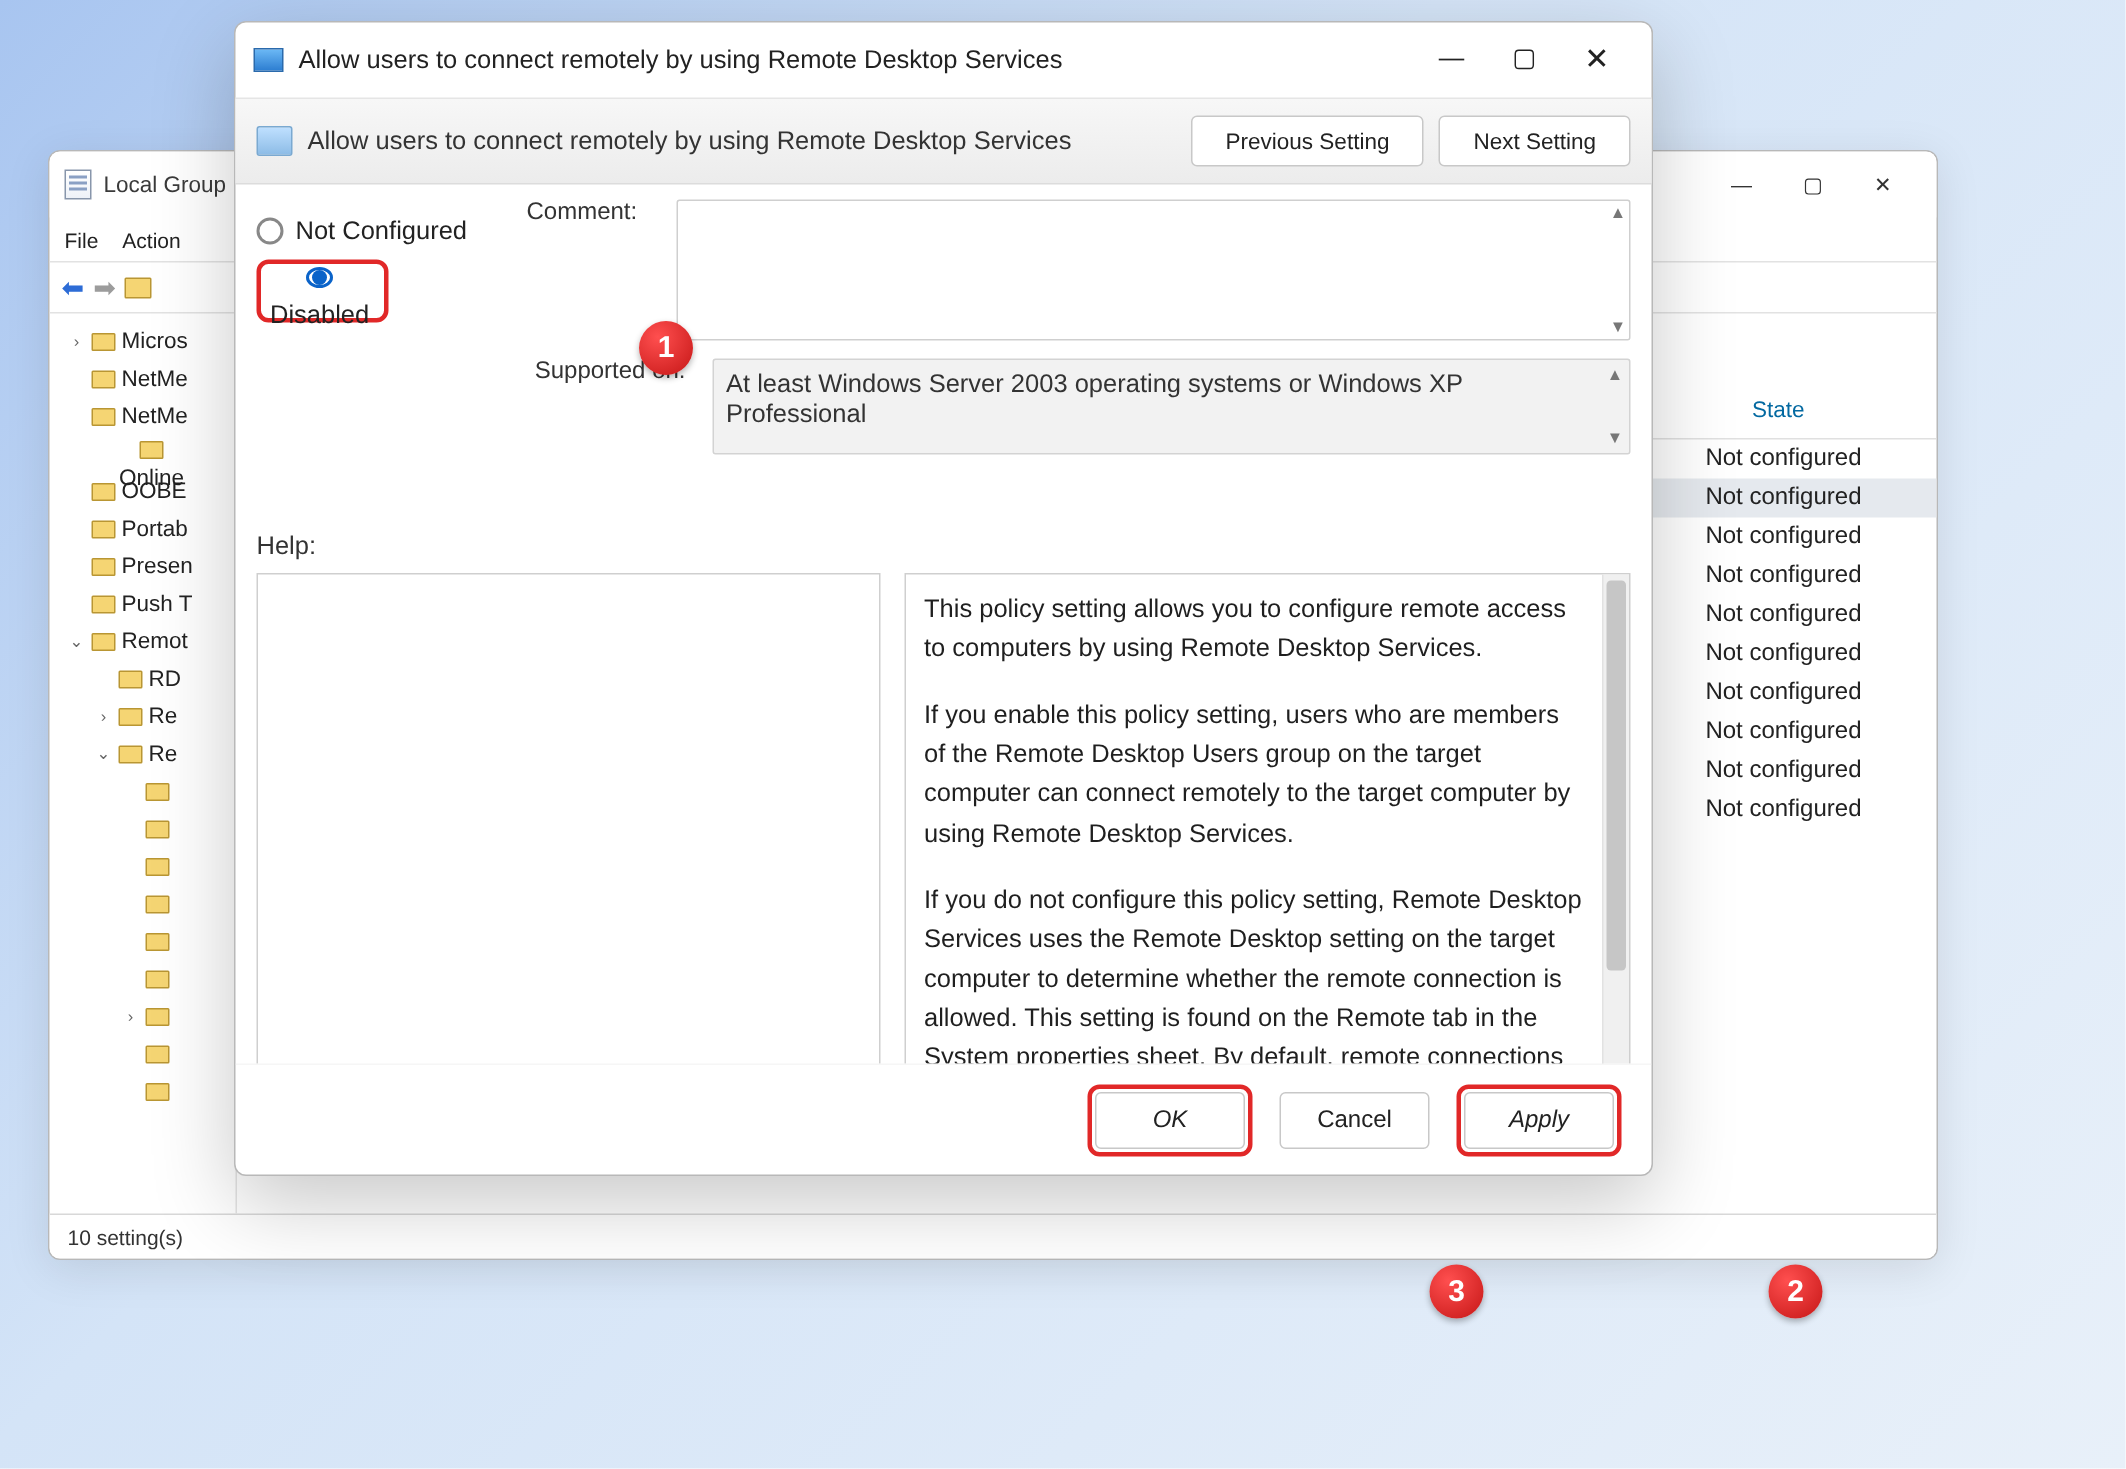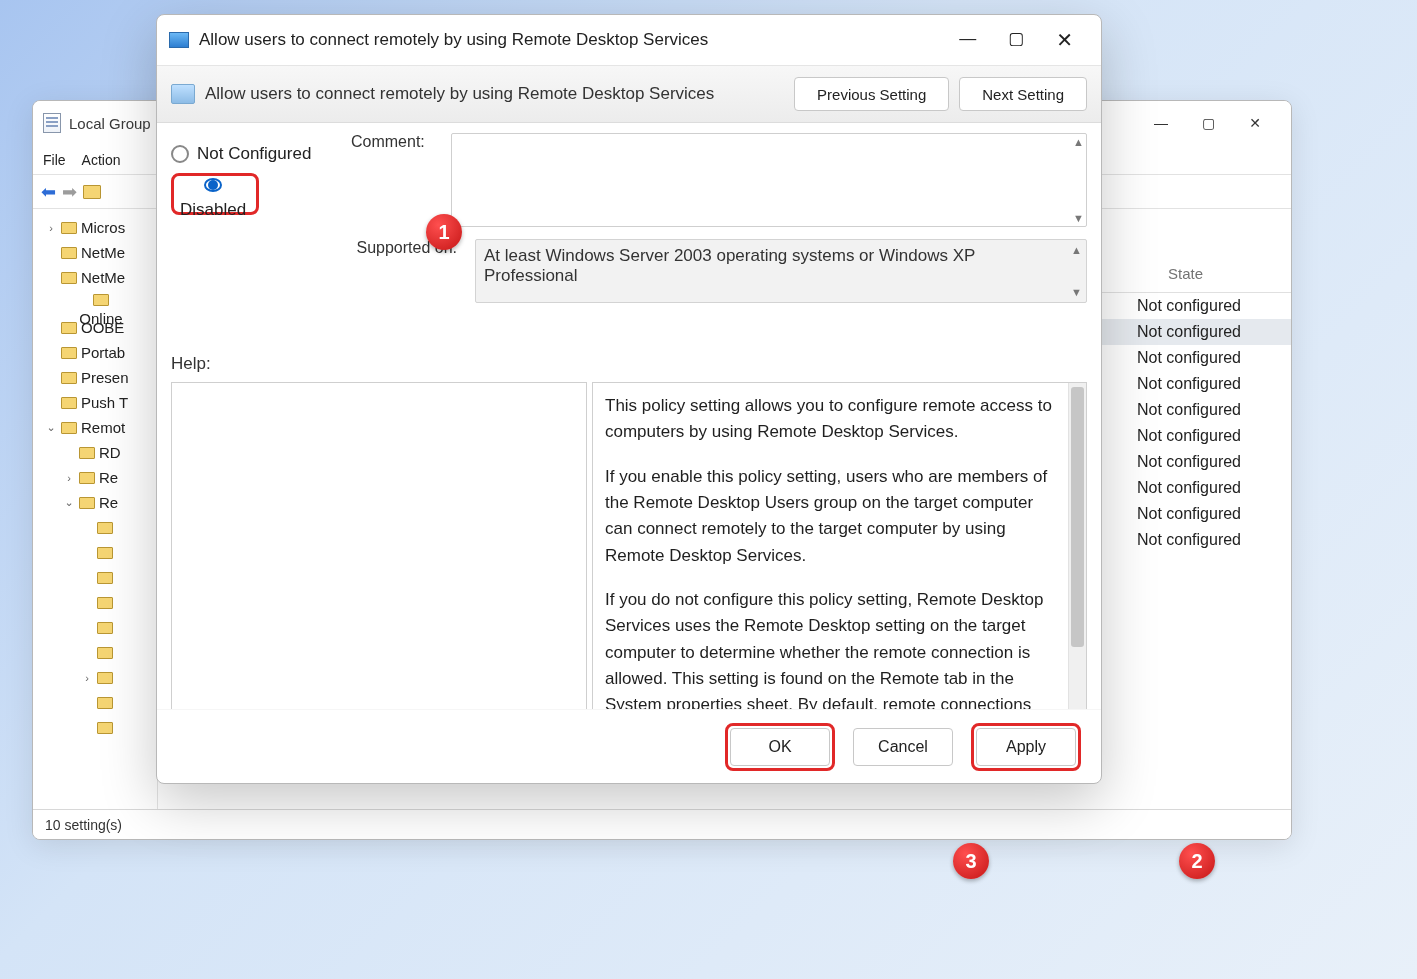--- a/index.html
+++ b/index.html
@@ -64,21 +64,21 @@
   
   .gp-right {
     flex:1; display:flex; flex-direction:column;
   }
   .gp-list-header {
     margin-top: 50px;
     height: 34px; display:flex; justify-content:flex-end;
     border-bottom: 1px solid #e0e0e0;
   }
   .gp-col-state {
-    width: 212px; text-align:center; font-size:15px; color:#737373;
+    width: 212px; text-align:center; font-size:15px; color:#0369a1;
     border-left:1px solid #e0e0e0; padding-top:6px;
   }
   .gp-list { flex:1; }
   .gp-state-row {
     height:26px; line-height:26px; padding-right:20px;
     text-align:right; font-size:16px; color:#222;
     padding-right: 50px;
   }
   .gp-state-row.sel { background:#e5e9ee; }
   
@@ -181,21 +181,21 @@
   }
   .pd-supported-box .scroll-up{top:4px;} .pd-supported-box .scroll-down{bottom:4px;}
 
   .pd-labels-row {
     display:flex; margin-top: 6px; margin-bottom: 8px;
   }
   .pd-labels-row .opt-l { width: 432px; font-size:17px; color:#333; }
   .pd-labels-row .help-l { font-size:17px; color:#333; }
   
   .pd-panes {
-    display:flex; gap: 5px; height: 448px;
+    display:flex; gap: 16px; height: 448px;
   }
   .pd-options-pane {
     width: 416px; border:1px solid #cfcfcf; background:#fff;
   }
   .pd-help-pane {
     flex:1; border:1px solid #cfcfcf; background:#fff;
     display:flex;
   }
   .pd-help-text {
     flex:1; padding: 10px 12px; font-size:17px; color:#1f1f1f;
@@ -215,21 +215,21 @@
     gap: 18px; padding: 0 20px; border-top:1px solid #eee8;
   }
   .pd-btn {
     width: 100px; height: 38px;
     background:#fff; border:1px solid #c8c8c8; border-radius:4px;
     font-size:16px; color:#222; cursor:pointer;
   }
   .btn-frame-red {
     border: 3px solid #e12828; border-radius:8px; padding: 2px;
   }
-  .btn-frame-red .pd-btn { border: 1px solid #c8c8c8; }
+  .btn-frame-red .pd-btn { border: 1px solid #c8c8c8; font-style: italic; }
   
   
   .badge {
     position:absolute; width:36px; height:36px; border-radius:50%;
     background: radial-gradient(circle at 35% 30%, #ff4f4f, #c51616);
     color:#fff; font-weight:600; font-size:20px;
     display:flex; align-items:center; justify-content:center;
     box-shadow: 0 2px 4px rgba(0,0,0,.3);
     z-index: 50;
   }

